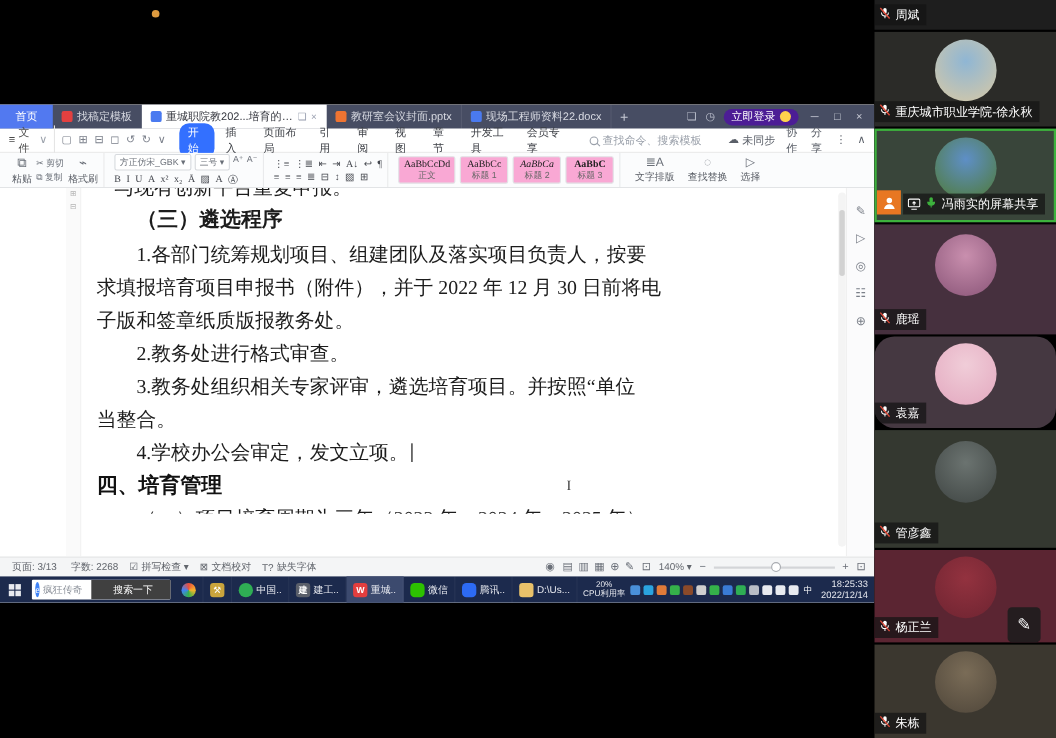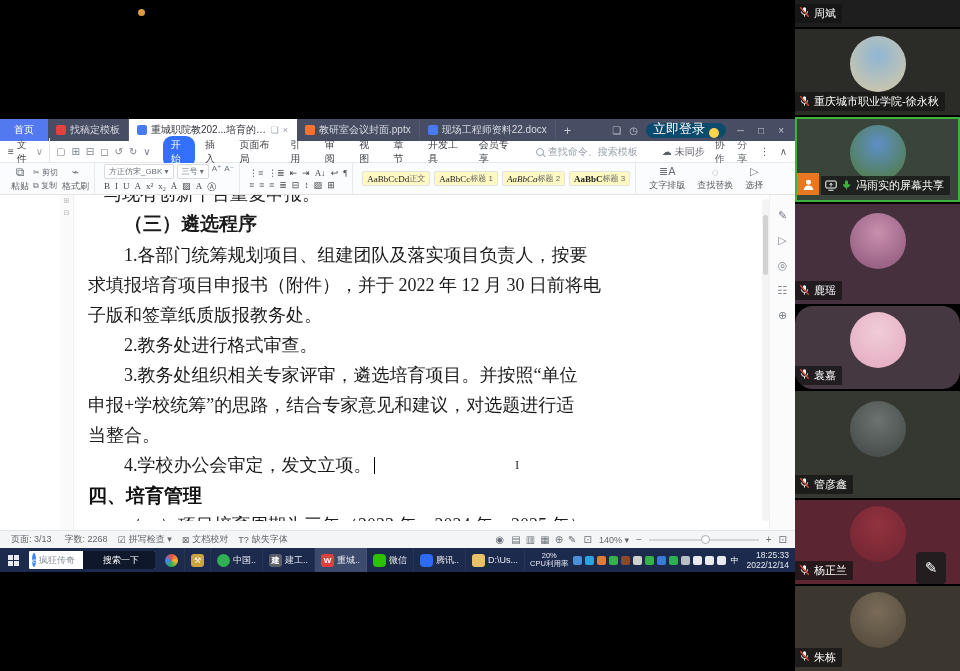--- a/index.html
+++ b/index.html
@@ -1,37 +1,37 @@
 <!DOCTYPE html>
 <html><head>
 <meta charset="utf-8">
 <style>
 *{margin:0;padding:0;box-sizing:border-box}
 html,body{width:960px;height:671px;overflow:hidden;background:#000;
   font-family:"Liberation Sans","DejaVu Sans",sans-serif;position:relative}
 
 
 .main{position:absolute;left:0;top:0;width:795px;height:671px;background:#000;overflow:hidden}
-.desktop{position:absolute;left:0;top:119px;width:795px;height:453px;background:#fff;overflow:hidden}
+.desktop{position:absolute;left:0;top:95px;width:795px;height:453px;background:#fff;overflow:hidden}
 
 
 .tabbar{position:absolute;left:0;top:0;width:100%;height:22px;background:#474d63;display:flex;align-items:stretch;font-size:10px;color:#d8dae2}
 .home-tab{background:#5279f0;color:#fff;padding:0 14px;display:flex;align-items:center;flex:0 0 auto}
 .wtab{display:flex;align-items:center;gap:4px;padding:0 8px;max-width:168px;flex:0 1 auto;border-right:1px solid rgba(255,255,255,.08);white-space:nowrap;overflow:hidden}
 .wtab.active{background:#fff;color:#33353d}
 .wtab .ticon{width:10px;height:10px;border-radius:2px;flex:0 0 auto;display:inline-block;color:#fff;font-size:7px;line-height:10px;text-align:center;font-weight:bold}
 .ticon.gaoding{background:#e34040}
 .ticon.wps-doc{background:#4a7af0}
 .ticon.ppt{background:#ef7432}
 .wtab .tlabel{overflow:hidden;text-overflow:ellipsis}
 .wtab .tctrl{color:#9aa0b0;font-size:9px;flex:0 0 auto}
 .newtab{display:flex;align-items:center;padding:0 8px;color:#c6c9d4;font-size:13px}
 .tabbar-right{margin-left:auto;display:flex;align-items:center;gap:8px;padding-right:8px;flex:0 0 auto}
 .tb-ico{color:#b9bdcb;font-size:10px}
-.login-pill{background:#0c4a6e;color:#fff;border-radius:9px;height:15px;display:flex;align-items:flex-end;gap:4px;padding:0 7px;font-size:13px}
+.login-pill{background:#4c1d95;color:#fff;border-radius:9px;height:15px;display:flex;align-items:center;gap:4px;padding:0 7px;font-size:10px}
 .login-ava{width:10px;height:10px;border-radius:50%;background:#ffd34d;display:inline-block}
 .winctl{color:#c6c9d4;font-size:10px;padding:0 3px}
 
 
 .menubar{position:absolute;left:0;top:22px;width:100%;height:22px;background:#fff;border-bottom:1px solid #e8e8e8;display:flex;align-items:center;font-size:10px;color:#4a4a4a;padding:0 8px;gap:6px}
 .file-btn{display:flex;align-items:center;gap:3px;padding-right:6px;border-right:1px solid #e5e5e5}
 .qicon{color:#7a7f8a;font-size:10px}
 .menu-tabs{display:flex;gap:2px;margin-left:6px}
 .mtab{padding:2px 8px;border-radius:9px;color:#3c3f45}
 .mtab.active{background:#3370ff;color:#fff}
@@ -43,21 +43,21 @@
 
 .ribbon{position:absolute;left:0;top:44px;width:100%;height:32px;background:#fbfcfd;border-bottom:1px solid #e2e4e6;display:flex;align-items:center;font-size:9px;color:#5a5e66;padding:0 6px;gap:4px;overflow:hidden}
 .rgroup{display:flex;align-items:center;gap:4px;padding:0 5px;border-right:1px solid #e9eaec;height:100%}
 .rbig{display:flex;flex-direction:column;align-items:center;justify-content:center;gap:1px}
 .rbig .g{font-size:12px;color:#6a6f78}
 .rcol{display:flex;flex-direction:column;gap:2px;justify-content:center}
 .rcol span{font-size:8px;color:#6a6f78}
 .fontbox,.sizebox{border:1px solid #d7dade;background:#fff;border-radius:2px;padding:1px 4px;font-size:9px;color:#333;white-space:nowrap}
 .fmt-row{display:flex;gap:5px}
 .fmt-row .fi{font-size:9px;color:#44474e;font-family:"Liberation Serif",serif}
-.stylechip{border:1px solid #e1e3e6;background:#fef9c3;border-radius:2px;padding:1px 4px;display:flex;flex-direction:row;align-items:center;min-width:44px}
+.stylechip{border:1px solid #e1e3e6;background:#f9a8d4;border-radius:2px;padding:1px 4px;display:flex;flex-direction:column;align-items:center;min-width:44px}
 .stylechip .smp{font-size:9px;color:#222;font-family:"Liberation Serif",serif;white-space:nowrap}
 .stylechip .lbl{font-size:8px;color:#666}
 .stylechip.s2 .smp{font-style:italic}
 .stylechip.s3 .smp{font-weight:bold}
 .rtool{display:flex;flex-direction:column;align-items:center;gap:1px;padding:0 4px}
 .rtool .g{font-size:11px;color:#6a6f78}
 
 
 .docarea{position:absolute;left:0;top:76px;width:100%;height:335px;background:#fff;overflow:hidden}
 .leftstrip{position:absolute;left:60px;top:0;width:14px;height:100%;background:#fafafa;border-right:1px solid #f0f0f0;font-size:7px;color:#b5b5b5;text-align:center;line-height:12px}
@@ -86,21 +86,21 @@
 .zoomknob{position:absolute;left:52px;top:-4px;width:9px;height:9px;border:1px solid #a8abb0;background:#fff;border-radius:50%}
 
 
 .taskbar{position:absolute;left:0;top:429px;width:100%;height:24px;background:#1c2a4d;display:flex;align-items:center;color:#e8eaf0;font-size:9px}
 .startbtn{width:30px;height:100%;display:flex;align-items:center;justify-content:center}
 .winlogo{width:11px;height:11px;display:grid;grid-template-columns:5px 5px;grid-template-rows:5px 5px;gap:1px}
 .winlogo i{background:#e8eaf0}
 .tsearch{height:18px;background:#fff;display:flex;align-items:center;margin-left:2px;border-radius:1px;overflow:hidden}
 .tsearch .se{width:14px;height:14px;border-radius:50%;background:#3f83f7;color:#fff;font-size:9px;line-height:14px;text-align:center;margin:0 3px;font-family:"Liberation Serif",serif}
 .tsearch .stext{color:#8a8f98;font-size:9px;padding-right:8px;white-space:nowrap}
-.tsearch .sbtn{background:#0f172a;color:#fff;height:100%;display:flex;align-items:center;padding:0 20px;white-space:nowrap}
+.tsearch .sbtn{background:#404040;color:#fff;height:100%;display:flex;align-items:center;padding:0 20px;white-space:nowrap}
 .tapps{display:flex;align-items:stretch;height:100%;margin-left:4px}
 .tapp{display:flex;align-items:center;gap:3px;padding:0 6px;border-right:1px solid rgba(255,255,255,.05);white-space:nowrap;max-width:74px;overflow:hidden}
 .tapp.active{background:#3c4a6e}
 .tapp .ai{width:13px;height:13px;border-radius:3px;flex:0 0 auto;font-size:8px;line-height:13px;text-align:center;color:#fff;font-weight:bold}
 .ai.browser-360{background:conic-gradient(#e94f3c,#f7b32b,#35b24a,#3f83f7,#e94f3c);border-radius:50%}
 .ai.cad-tool{background:#caa43c}
 .ai.green-app{background:#2fae54;border-radius:50%}
 .ai.dark-app{background:#5a5f6a}
 .ai.wps{background:#e33e3e}
 .ai.wechat{background:#2dc100;border-radius:4px}
@@ -312,21 +312,20 @@
       <div class="page" id="docpage">
           <div class="dline clip-top">
             <span>与现有创新平台重复申报。</span>
           </div>
           <div class="dline h-kai"><span>（三）遴选程序</span></div>
           <div class="dline ind"><span>1.各部门统筹规划项目、组建团队及落实项目负责人，按要</span></div>
           <div class="dline"><span>求填报培育项目申报书（附件），并于 2022 年 12 月 30 日前将电</span></div>
           <div class="dline"><span>子版和签章纸质版报教务处。</span></div>
           <div class="dline ind"><span>2.教务处进行格式审查。</span></div>
           <div class="dline ind"><span>3.教务处组织相关专家评审，遴选培育项目。并按照“单位</span></div>
-          <div class="dline"><span>申报+学校统筹”的思路，结合专家意见和建议，对选题进行适</span></div>
           <div class="dline"><span>当整合。</span></div>
           <div class="dline ind"><span>4.学校办公会审定，发文立项。</span><span class="caret"></span></div>
           <div class="dline h-hei"><span>四、培育管理</span></div>
           <div class="dline clip-bottom"><span>（一）项目培育周期为三年（2023 年、2024 年、2025 年）</span></div>
         </div>
       <div class="vscroll">
           <div class="vthumb"></div>
         </div>
       <div class="right-rail" id="railicons">
           <span class="g">✎</span>

